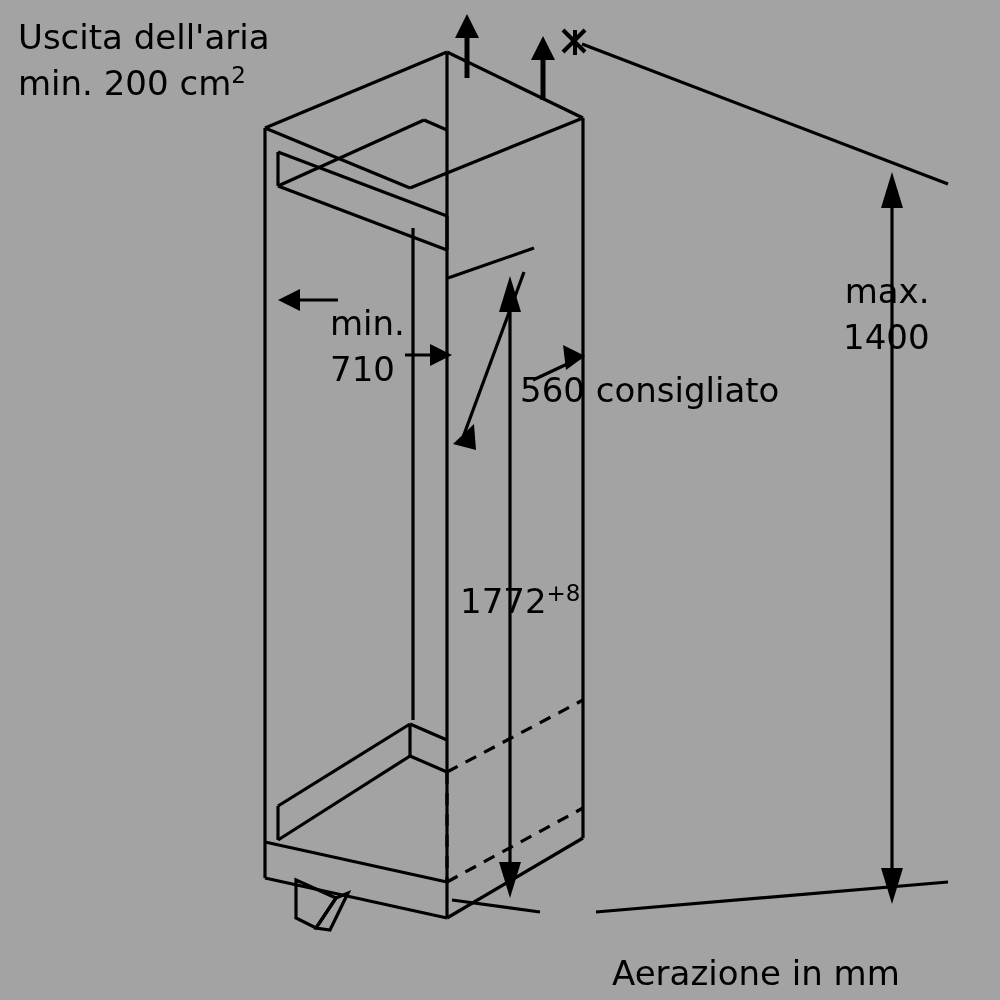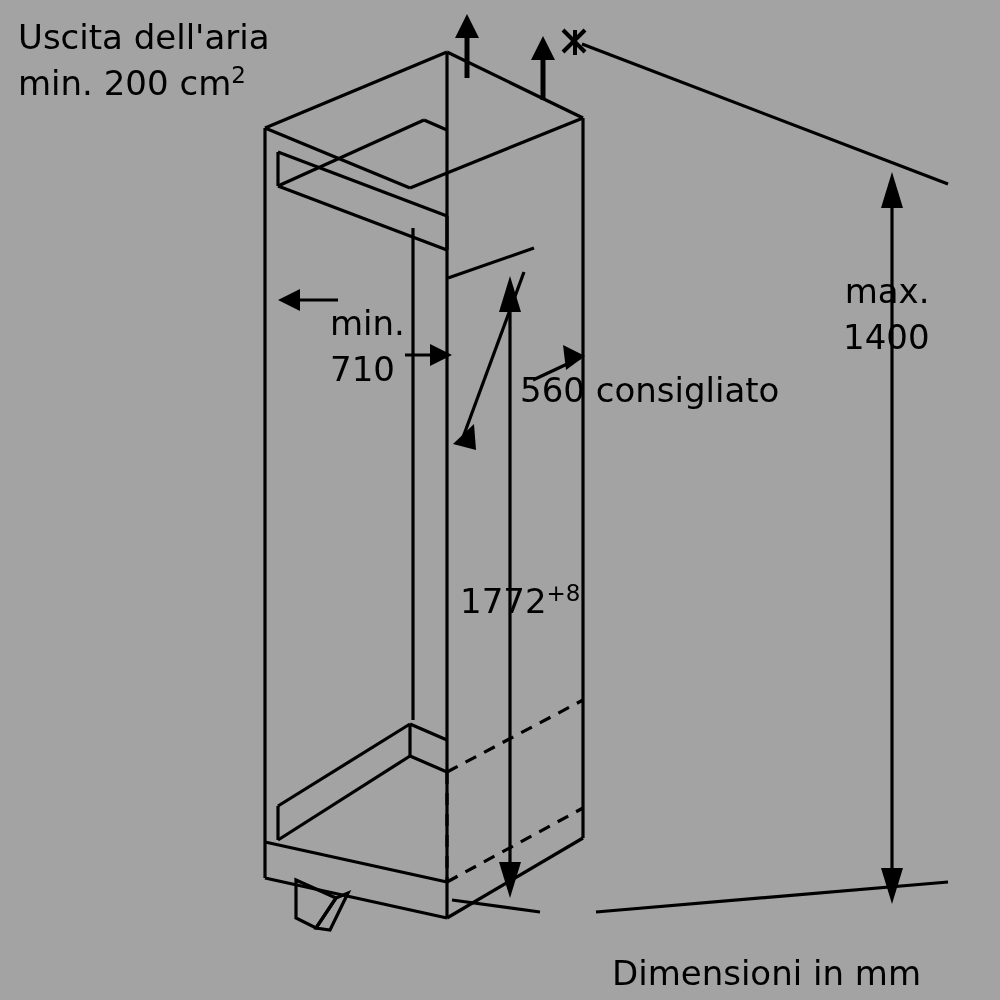--- a/index.html
+++ b/index.html
@@ -157,15 +157,15 @@
 
   <div class="label lbl-min560"><span>min.</span><br><span>710</span></div>
 
   <div class="label lbl-depth"><span>560 consigliato</span><br>&nbsp;&nbsp;&nbsp;</div>
 
   <div class="label lbl-height"><span>1772</span><span class="sup-small">+8</span></div>
 
   <div class="label lbl-max2200"><span>max.</span><br><span>1400</span></div>
 
 
-  <div class="label lbl-dimens">Dimensioni in mm</div>
+  <div class="label lbl-dimens">Aerazione in mm</div>
 
 </div>
 
 </body></html>

